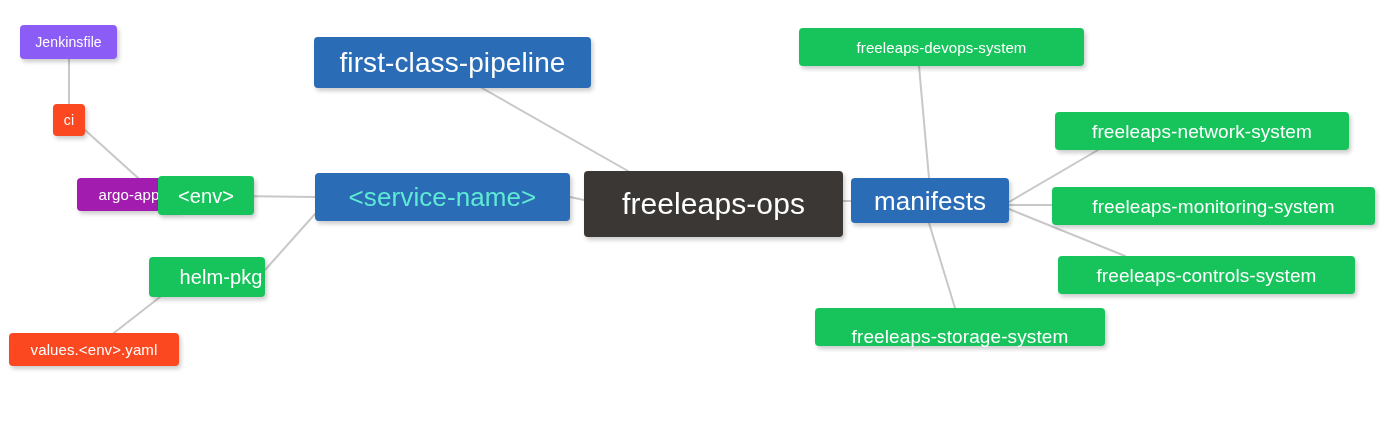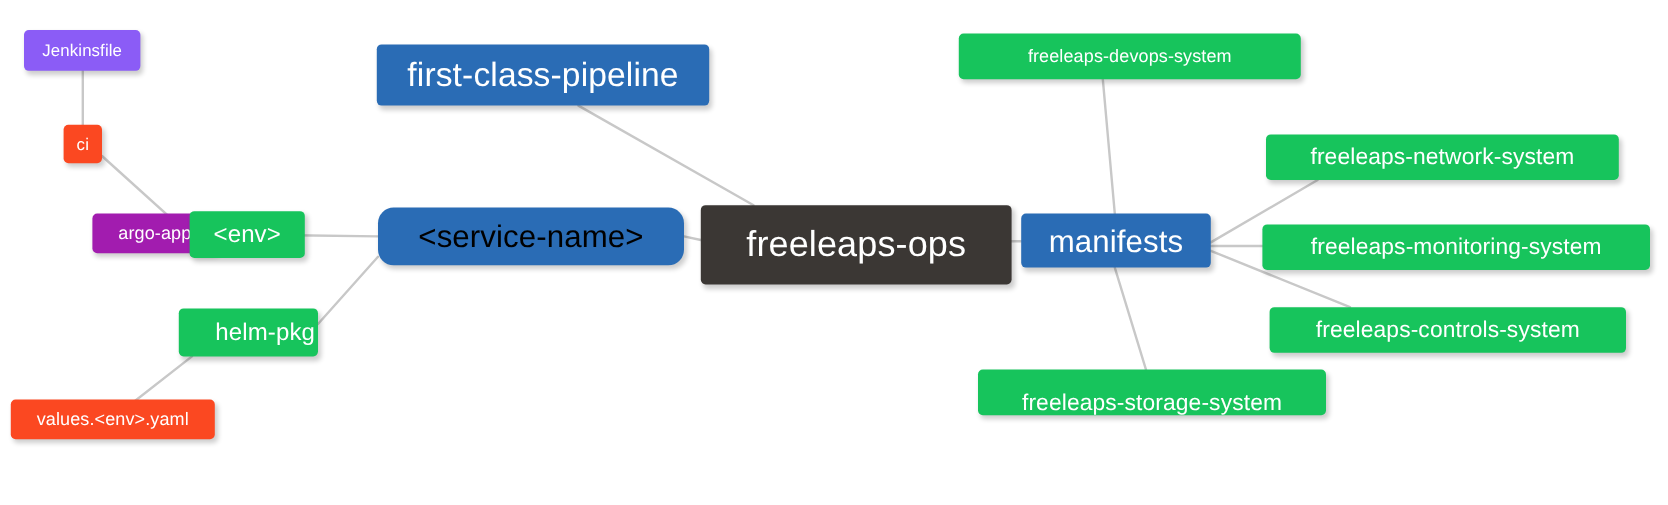--- a/index.html
+++ b/index.html
@@ -89,21 +89,21 @@
       </div>
       <div class="node" style="left: 149px; top: 257px; width: 116px; height: 40px; background: rgb(23, 196, 92); font-size: 20px; color: rgb(255, 255, 255); padding-left: 28px;">
         <span class="node-label">helm-pkg</span>
       </div>
       <div class="node" style="left: 9px; top: 333px; width: 170px; height: 33px; background: rgb(251, 72, 33); font-size: 15px; color: rgb(255, 255, 255);">
         <span class="node-label">values.&lt;env&gt;.yaml</span>
       </div>
       <div class="node" style="left: 314px; top: 37px; width: 277px; height: 51px; background: rgb(42, 108, 181); font-size: 28px; color: rgb(255, 255, 255);">
         <span class="node-label">first-class-pipeline</span>
       </div>
-      <div class="node" style="left: 315px; top: 173px; width: 255px; height: 48px; background: rgb(42, 108, 181); font-size: 26px; color: #000000; border-radius: 13px;">
+      <div class="node" style="left: 315px; top: 173px; width: 255px; height: 48px; background: rgb(42, 108, 181); font-size: 26px; color: #5eead4;">
         <span class="node-label">&lt;service-name&gt;</span>
       </div>
       <div class="node" style="left: 584px; top: 171px; width: 259px; height: 66px; background: rgb(59, 55, 52); font-size: 30px; color: rgb(255, 255, 255); text-align: center;">
         <span class="node-label">freeleaps-ops</span>
       </div>
       <div class="node" style="left: 851px; top: 178px; width: 158px; height: 45px; background: rgb(42, 108, 181); font-size: 26px; color: rgb(255, 255, 255);">
         <span class="node-label">manifests</span>
       </div>
       <div class="node" style="left: 799px; top: 28px; width: 285px; height: 38px; background: rgb(23, 196, 92); font-size: 15px; color: rgb(255, 255, 255);">
         <span class="node-label">freeleaps-devops-system</span>

